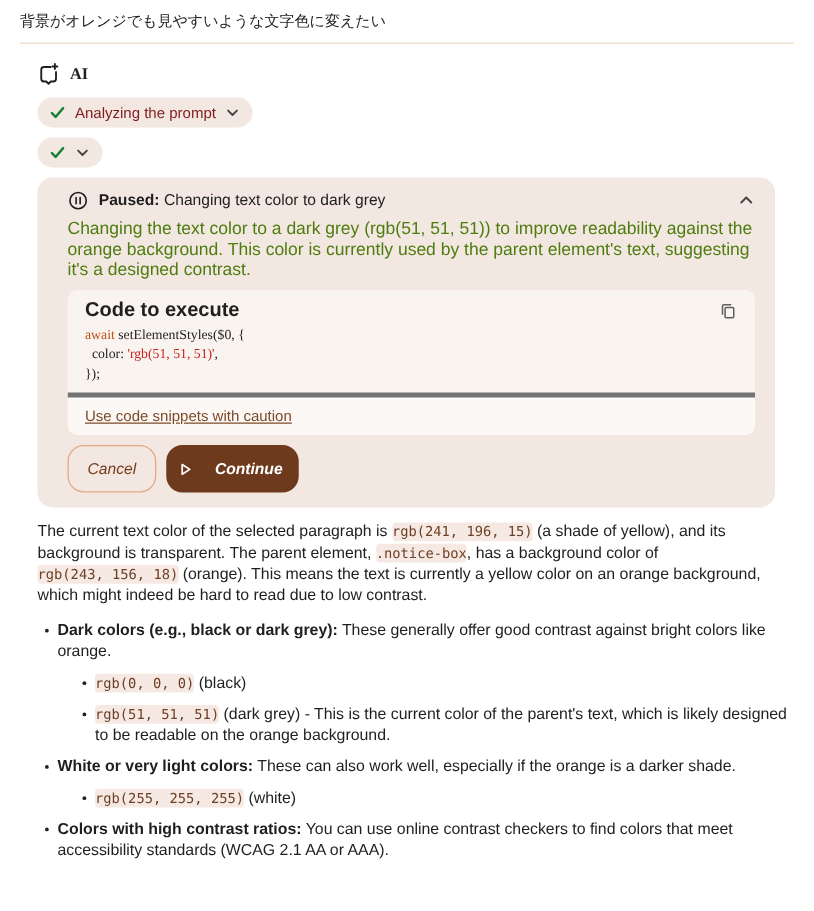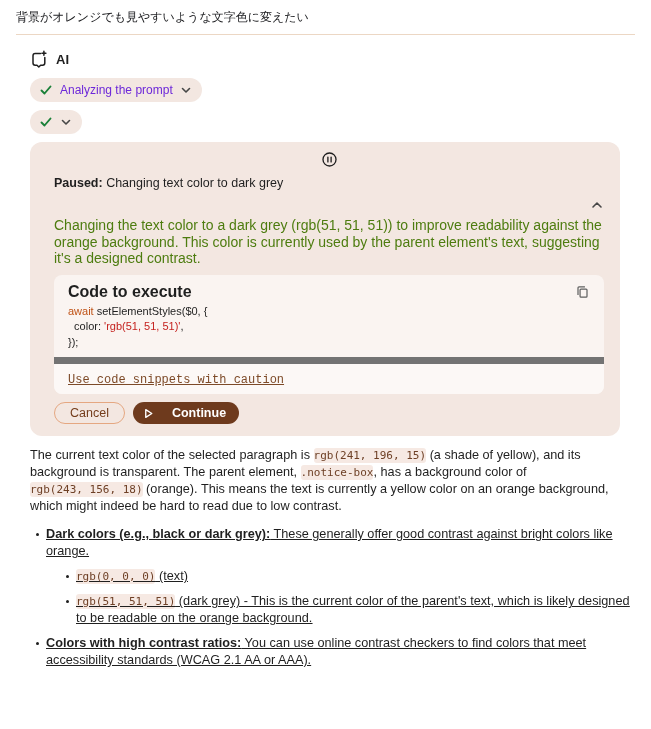--- a/index.html
+++ b/index.html
@@ -4,68 +4,68 @@
 <style>
   html,body{margin:0;padding:0;}
   body{
     width:651px;height:729px;overflow:hidden;background:#ffffff;
     font-family:"Liberation Sans","DejaVu Sans",sans-serif;color:#1f1f1f;
     -webkit-font-smoothing:antialiased;
   }
   .query{padding:9px 16px 0 16px;font-size:12px;line-height:16px;color:#202124;}
   .divider{margin:9px 16px 0 16px;border:none;border-bottom:1px solid var(--divider,#ecd7c4);height:0;}
   .answer{padding:0 18px 0 30px;}
-  .ai-header{margin-top:15px;display:flex;align-items:center;gap:8px;height:18px;}
+  .ai-header{margin-top:15px;display:flex;align-items:center;gap:8px;height:18px;font-family:Liberation Serif, serif;}
   .ai-header .label{font-size:13px;font-weight:700;}
   .icon{display:inline-flex;align-items:center;justify-content:center;flex:none;}
 
   
   .chip{
     display:inline-flex;align-items:center;gap:7px;height:24px;
     background:var(--surface,#f3e7e1);border-radius:12px;padding:0 10px 0 9px;
-    font-size:12px;color:#6d28d9;cursor:pointer;max-width:600px;text-align:right;
+    font-size:12px;color:#7f1d1d;cursor:pointer;max-width:600px;text-align:right;
   }
   .chip-row{margin-top:10px;}
   .chip-row.second{margin-top:8px;}
 
   
   .card{
     margin-top:8px;margin-right:13px;background:var(--surface,#f3e7e1);
     border-radius:12px;padding:9px 16px 12px 24px;
   }
-  .card-header{display:flex;gap:8px;cursor:pointer;min-height:18px;flex-direction:column;}
+  .card-header{display:flex;align-items:center;gap:8px;cursor:pointer;min-height:18px;}
   .card-header .title{font-size:12.5px;}
   .card-header .title b{font-weight:700;}
   .card-header .spacer{margin-left:auto;}
   .reasoning{margin:5px 0 0 0;font-size:14px;line-height:16.5px;color:#4d7c0f;}
 
   .code-box{margin-top:8px;background:var(--codebg,#faf4f1);border-radius:8px;overflow:hidden;}
   .code-box-inner{padding:9px 14px 7px 14px;}
   .code-box-header{display:flex;align-items:flex-start;}
   .code-box-header .label{font-size:16px;font-weight:700;line-height:16px;}
   .copy-btn{margin-left:auto;background:none;border:none;padding:0;cursor:pointer;line-height:0;}
-  .code-block{margin-top:4px;font-family:Liberation Sans, sans-serif;font-size:11px;line-height:15.5px;color:#1f1f1f;}
+  .code-block{margin-top:4px;font-family:Liberation Serif, serif;font-size:11px;line-height:15.5px;color:#1f1f1f;}
   .code-line{white-space:pre;}
   .t-kw{color:var(--code_keyword,#c05317);}
   .t-str{color:var(--code_string,#c5221f);}
   .t-plain{color:inherit;}
-  .caution-strip{border-top:7px solid #737373;background:var(--stripbg,#fcf8f6);padding:6px 14px;font-family:Liberation Mono, monospace;}
+  .caution-strip{border-top:4px solid #737373;background:var(--stripbg,#fcf8f6);padding:6px 14px;}
   .caution-strip a{font-size:12px;color:var(--link,#7d4a28);text-decoration:underline;cursor:pointer;}
 
   .confirm{margin:10px 0 0 0;font-size:12.5px;line-height:16px;}
   .btn-row{margin-top:8px;display:flex;align-items:center;gap:8px;}
-  .btn{height:22px;border-radius:13px;font-family:inherit;font-size:12.5px;display:inline-flex;align-items:center;cursor:pointer;}
+  .btn{height:38px;border-radius:13px;font-family:inherit;font-size:12.5px;display:inline-flex;align-items:center;cursor:pointer;font-style:italic;}
   .btn-cancel{padding:0 15px;background:transparent;border:1px solid var(--cancel_border,#e5a781);color:var(--accent_brown,#743d1c);font-weight:500;}
   .btn-continue{padding:0 13px 0 10px;background:var(--accent_brown_dark,#6e3a1d);border:none;color:#ffffff;font-weight:700;gap:18px;}
 
   
   .md p{margin:11px 0 0 0;font-size:12.7px;line-height:17px;}
   .md{padding-bottom:8px;}
   .md ul{margin:11px 0 0 0;padding:0;list-style:none;}
-  .md li{position:relative;font-size:12.7px;line-height:17px;text-decoration:underline;}
+  .md li{position:relative;font-size:12.7px;line-height:17px;}
   .md li.l1{padding-left:16px;margin-top:8px;}
   .md li.l1::before{content:"";position:absolute;left:6px;top:7px;width:3px;height:3px;border-radius:50%;background:#1f1f1f;}
   .md ul.sub{margin-top:8px;margin-left:14px;}
   .md li.l2{padding-left:16px;margin-top:8px;}
   .md li.l2::before{content:"";position:absolute;left:6px;top:7px;width:3px;height:3px;border-radius:50%;background:#1f1f1f;}
   .t-bold{font-weight:700;}
   code.t-code{
     font-family:"DejaVu Sans Mono","Liberation Mono",monospace;font-size:11px;
     background:var(--chipbg,#f6e9e3);color:var(--code_chip_text,#6e4026);
     border-radius:3px;padding:1px 0;white-space:nowrap;
@@ -175,22 +175,28 @@
       </button>
     </div>
   </div>
 
   <div class="md">
     <p><span class="t-plain">The current text color of the selected paragraph is </span><code class="t-code">rgb(241, 196, 15)</code><span class="t-plain"> (a shade of yellow), and its background is transparent. The parent element, </span><code class="t-code">.notice-box</code><span class="t-plain">, has a background color of </span><code class="t-code">rgb(243, 156, 18)</code><span class="t-plain"> (orange). This means the text is currently a yellow color on an orange background, which might indeed be hard to read due to low contrast.</span></p>
     <ul>
       <li class="l1">
         <span><span class="t-bold">Dark colors (e.g., black or dark grey):</span><span class="t-plain"> These generally offer good contrast against bright colors like orange.</span></span>
         <ul class="sub">
-          <li class="l2"><code class="t-code">rgb(0, 0, 0)</code><span class="t-plain"> (text)</span></li>
+          <li class="l2"><code class="t-code">rgb(0, 0, 0)</code><span class="t-plain"> (black)</span></li>
           <li class="l2"><code class="t-code">rgb(51, 51, 51)</code><span class="t-plain"> (dark grey) - This is the current color of the parent's text, which is likely designed to be readable on the orange background.</span></li>
+        </ul>
+      </li>
+      <li class="l1">
+        <span><span class="t-bold">White or very light colors:</span><span class="t-plain"> These can also work well, especially if the orange is a darker shade.</span></span>
+        <ul class="sub">
+          <li class="l2"><code class="t-code">rgb(255, 255, 255)</code><span class="t-plain"> (white)</span></li>
         </ul>
       </li>
       <li class="l1">
         <span><span class="t-bold">Colors with high contrast ratios:</span><span class="t-plain"> You can use online contrast checkers to find colors that meet accessibility standards (WCAG 2.1 AA or AAA).</span></span>
       </li>
     </ul>
 
   </div>
 
 </div>

